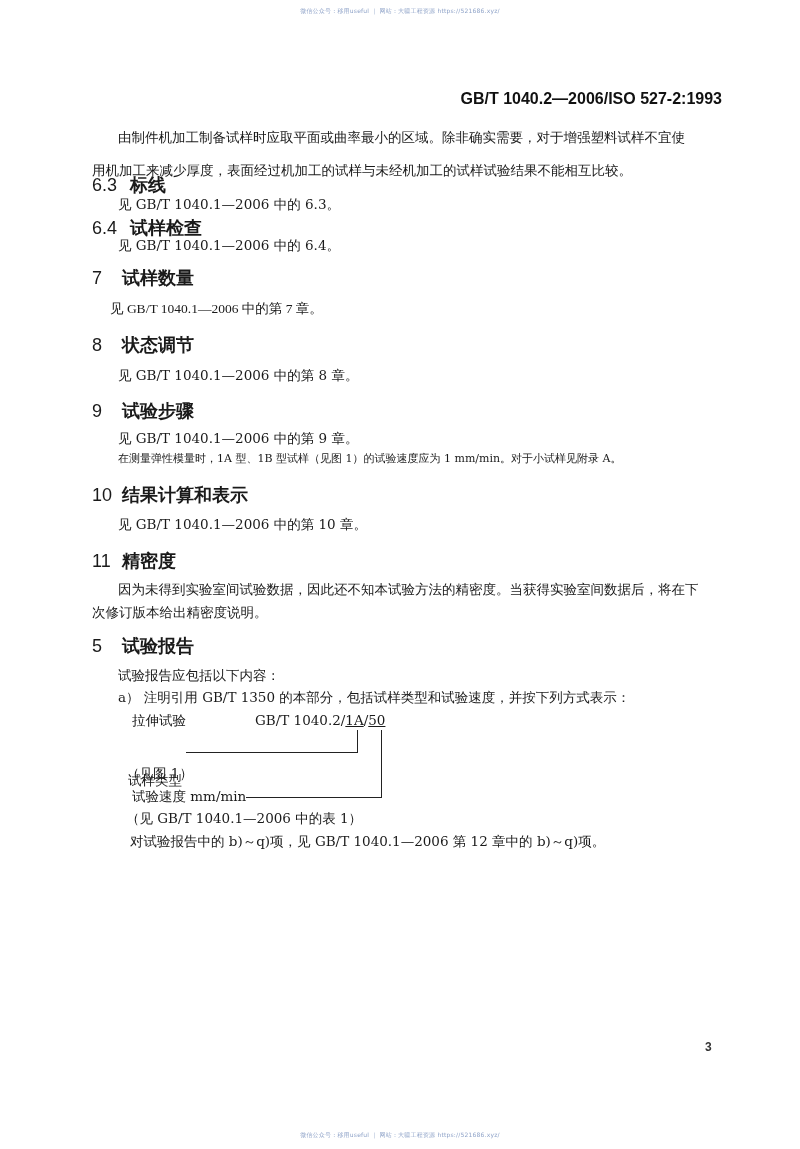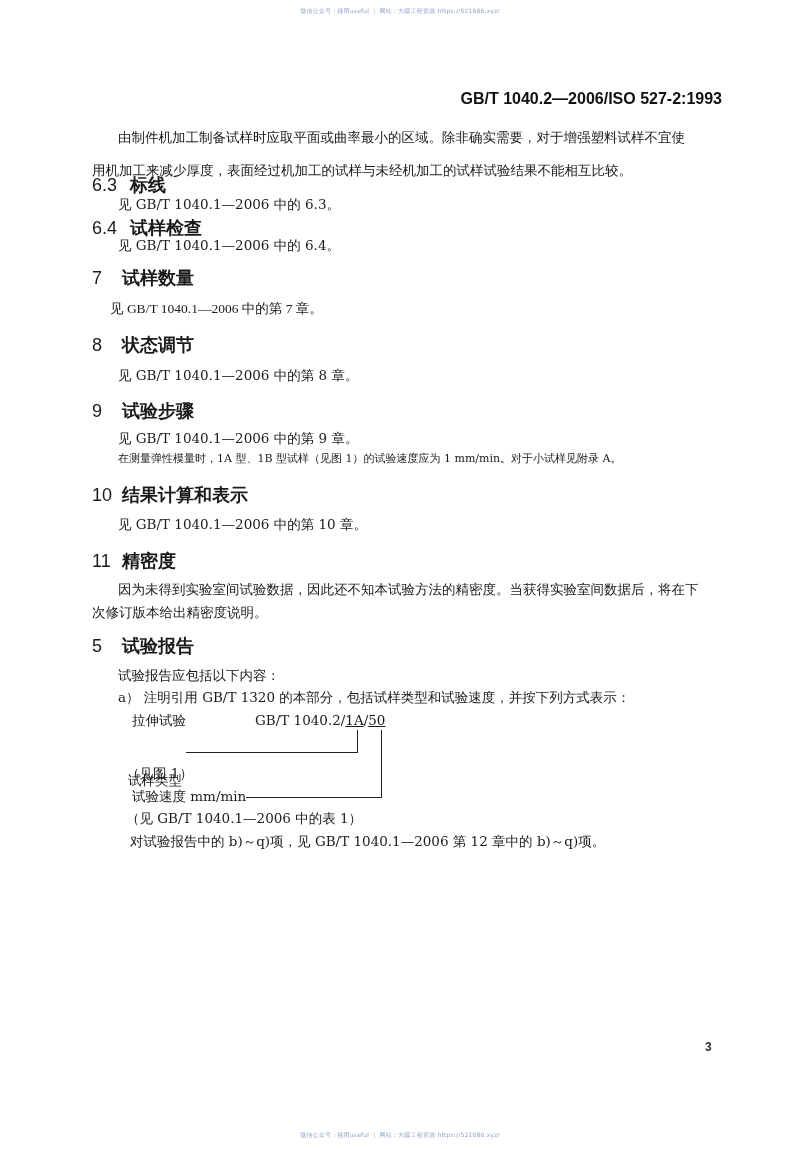--- a/index.html
+++ b/index.html
@@ -69,21 +69,21 @@
 <div class="heading" style="top:549px; left:92px;">
   <span class="num">11</span><span>精密度</span>
 </div>
 <div class="line" style="top:580px; left:118px;">因为未得到实验室间试验数据，因此还不知本试验方法的精密度。当获得实验室间数据后，将在下</div>
 <div class="line" style="top:603px; left:92px;">次修订版本给出精密度说明。</div>
 
 <div class="heading" style="top:634px; left:92px;">
   <span class="num">5</span><span>试验报告</span>
 </div>
 <div class="line" style="top:666px; left:118px;">试验报告应包括以下内容：</div>
-<div class="line" style="top:688px; left:118px;">a）  注明引用 GB/T 1320 的本部分，包括试样类型和试验速度，并按下列方式表示：</div>
+<div class="line" style="top:688px; left:118px;">a）  注明引用 GB/T 1350 的本部分，包括试样类型和试验速度，并按下列方式表示：</div>
 
 <div class="line" style="top:711px; left:132px;">拉伸试验</div>
 <div class="line" style="top:711px; left:255px;">
   <span>GB/T 1040.2/</span><span class="ul">1A</span><span>/</span><span class="ul">50</span>
 </div>
 
 <div class="line" style="top:742px; left:128px;margin-top:29px;">试样类型</div>
 <div class="connector" style="left:186px; top:752px; width:172px; height:1px;"></div>
 <div class="connector" style="left:357px; top:730px; width:1px; height:23px;"></div>
 

